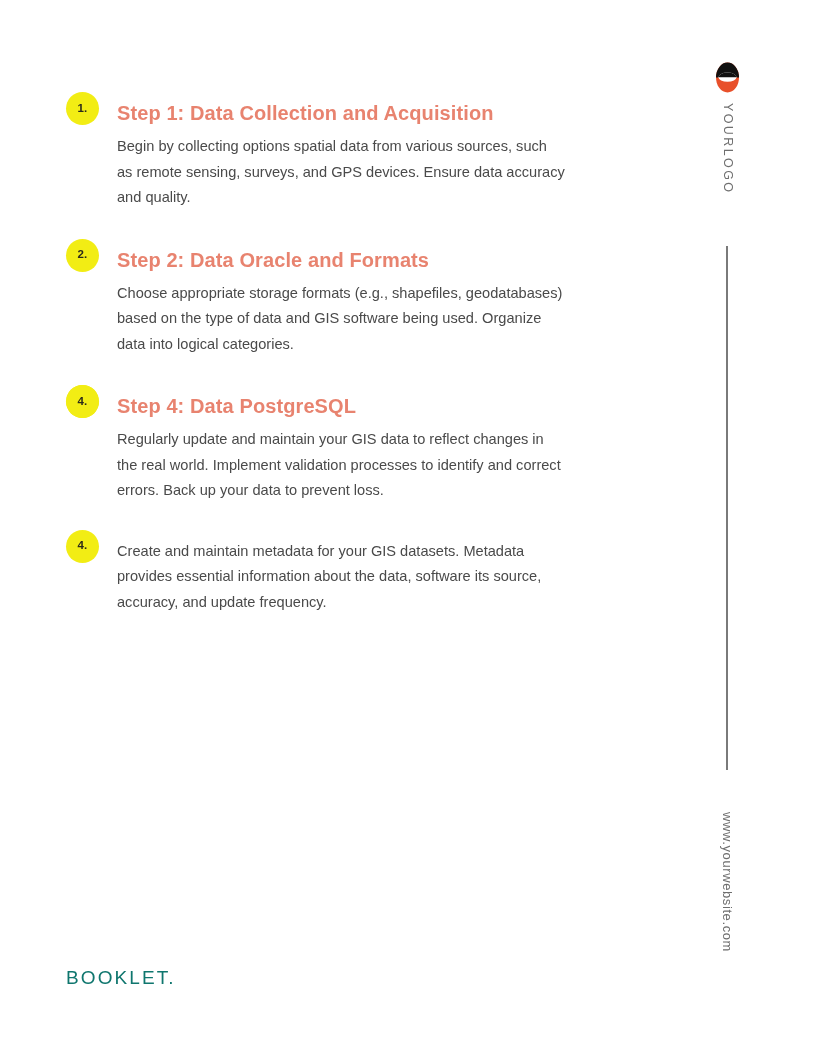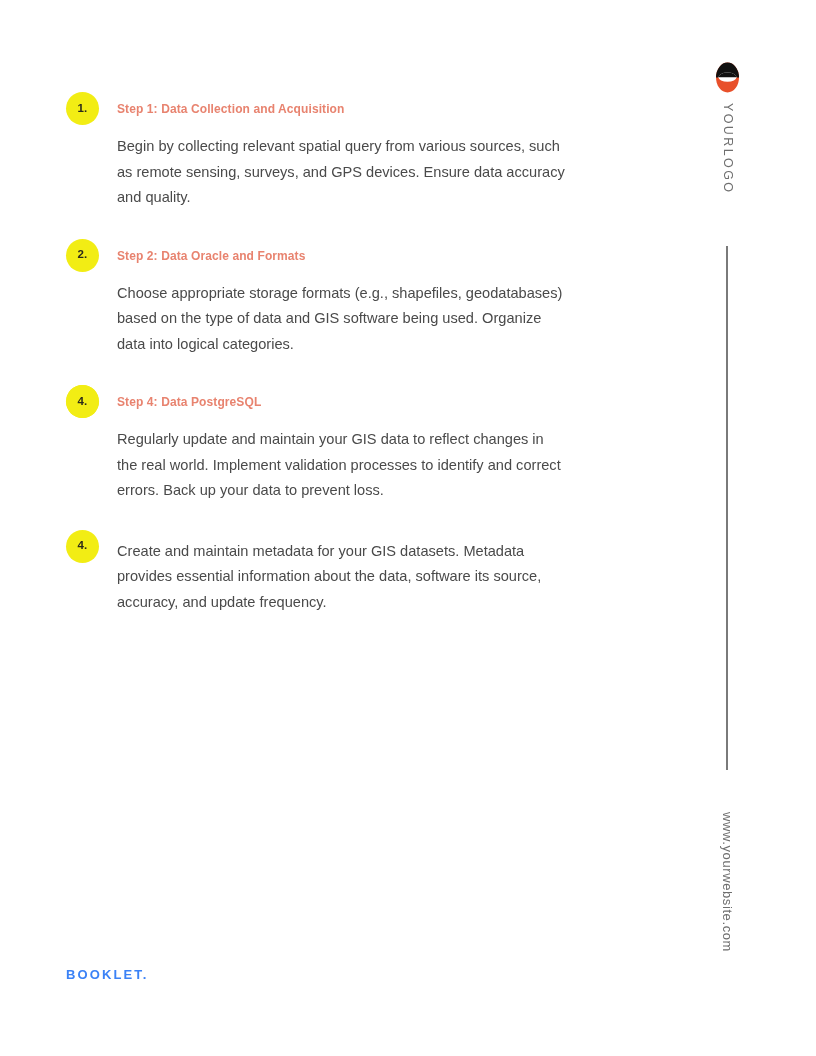--- a/index.html
+++ b/index.html
@@ -50,21 +50,21 @@
     font-weight: bold;
     display: flex;
     align-items: center;
     justify-content: center;
     letter-spacing: 0.2px;
     line-height: 1;
   }
 
   .step-title {
     color: #E8836F;
-    font-size: 12px;
+    font-size: 20px;
     font-weight: bold;
     letter-spacing: 0.1px;
     line-height: 1;
     margin: 0;
     padding-top: 11px;
     height: 22px;
   }
 
   .step-body {
     color: #4A4A4A;
@@ -128,23 +128,23 @@
     text-orientation: mixed;
     white-space: nowrap;
     line-height: 30px;
   }
 
   
   .footer-brand {
     position: absolute;
     left: 66px;
     top: 968px;
-    color: #3b82f6;
-    font-size: 13px;
-    font-weight: bold;
+    color: #0f766e;
+    font-size: 19px;
+    font-weight: normal;
     letter-spacing: 2.1px;
     line-height: 1;
   }
 </style>
 </head>
 <body>
 
 <div class="page">
 
   <div class="logo-mark">
@@ -160,21 +160,21 @@
 
   <div class="rail-line"></div>
 
   <div class="website-text">www.yourwebsite.com</div>
 
   <div class="steps">
 
     <div class="step step-1">
       <div class="step-badge">1.</div>
       <h2 class="step-title">Step 1: Data Collection and Acquisition</h2>
-      <p class="step-body">Begin by collecting relevant spatial query from various sources, such as remote sensing, surveys, and GPS devices. Ensure data accuracy and quality.</p>
+      <p class="step-body">Begin by collecting options spatial data from various sources, such as remote sensing, surveys, and GPS devices. Ensure data accuracy and quality.</p>
     </div>
 
     <div class="step step-2">
       <div class="step-badge">2.</div>
       <h2 class="step-title">Step 2: Data Oracle and Formats</h2>
       <p class="step-body">Choose appropriate storage formats (e.g., shapefiles, geodatabases) based on the type of data and GIS software being used. Organize data into logical categories.</p>
     </div>
 
     <div class="step step-3">
       <div class="step-badge">3.</div>

